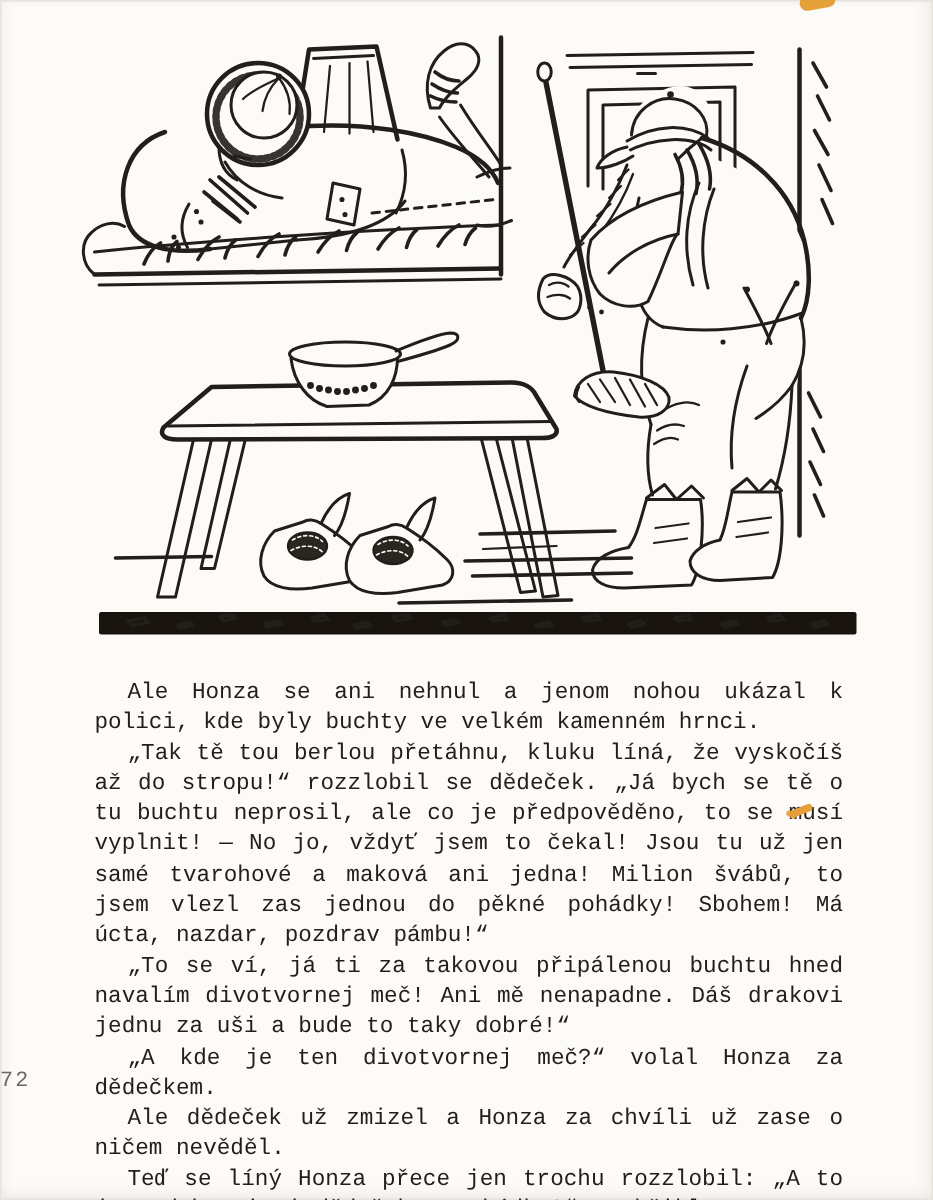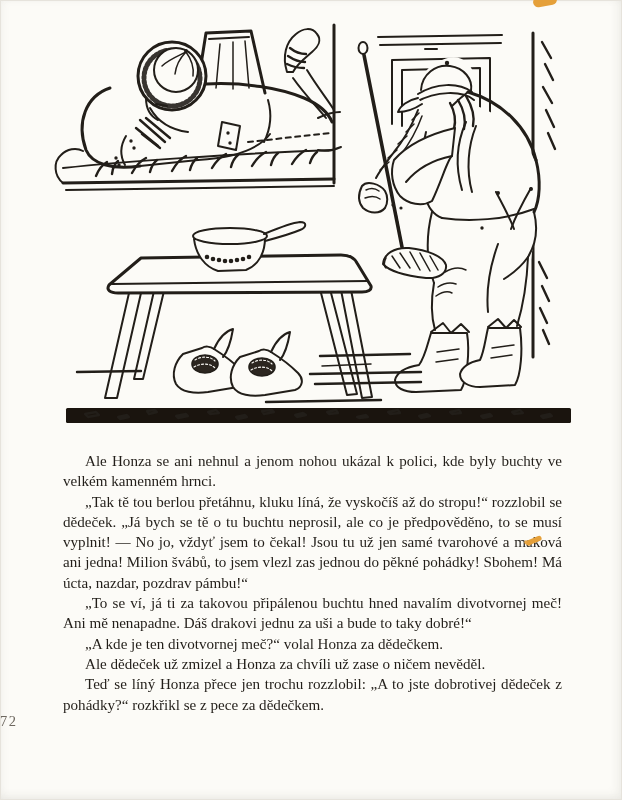--- a/index.html
+++ b/index.html
@@ -1,18 +1,18 @@
 <!DOCTYPE html>
 <html style="--ink: #221e19; --paper: #fcfbf7; --artifact: #e5a03a; --bar: #1a140e; --pagenum: #6d675f;"><head>
 <meta charset="utf-8">
 <style>
   :root{ --ink:#221e19; --paper:#fcfbf7; --artifact:#e5a03a; --bar:#1a140e; --pagenum:#6d675f; }
   html,body{margin:0;padding:0;background:#cfccc5;}
   .page{position:relative;width:622px;height:800px;background:var(--paper);overflow:hidden;
-        font-family:Liberation Serif, serif;
+        font-family:Liberation Mono, monospace;
         box-shadow:inset 0 0 0 1px #e6e3dc, inset -4px -4px 10px rgba(60,55,45,.07), inset 3px 0 8px rgba(60,55,45,.04);}
   .illustration{position:absolute;top:0;left:0;}
   .illustration path,.illustration ellipse,.illustration circle,.illustration rect,.illustration line{
       stroke:var(--ink);fill:none;stroke-width:2.4;stroke-linecap:round;stroke-linejoin:round;}
   .illustration .f{fill:var(--paper);}
   .illustration .blob{fill:var(--paper);stroke:none;}
   .illustration .ink{fill:var(--ink);stroke:none;}
   .illustration .w1{stroke-width:1.5}.illustration .w2{stroke-width:2}.illustration .w3{stroke-width:3}.illustration .w4{stroke-width:3.6}
   .illustration .dash{stroke-dasharray:5 4.5}
   .illustration .fur{stroke-dasharray:2 2.6;stroke-width:5;opacity:.9}

